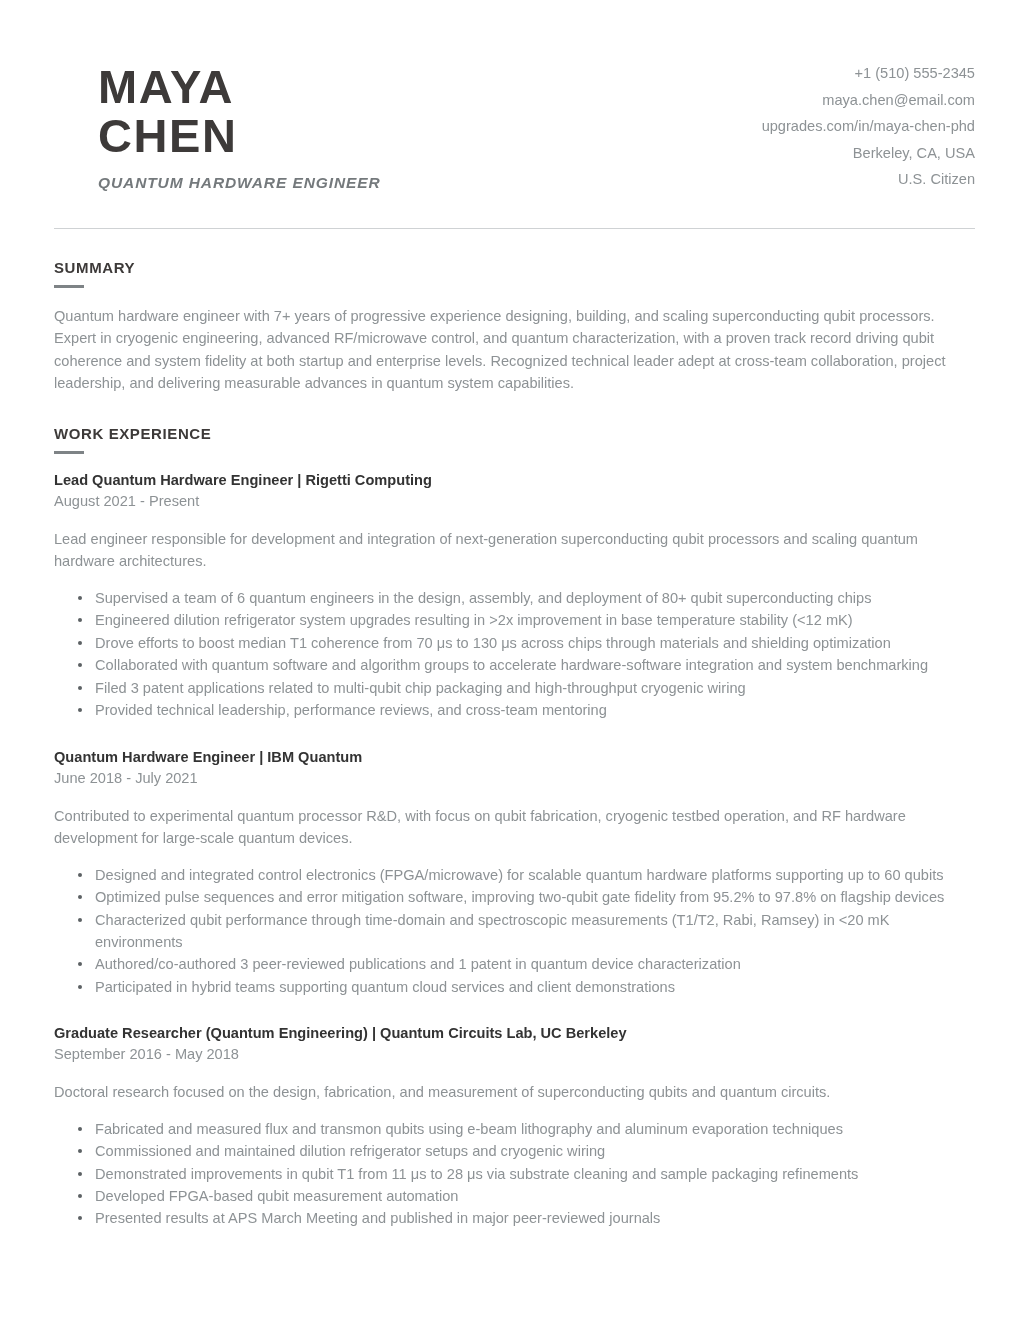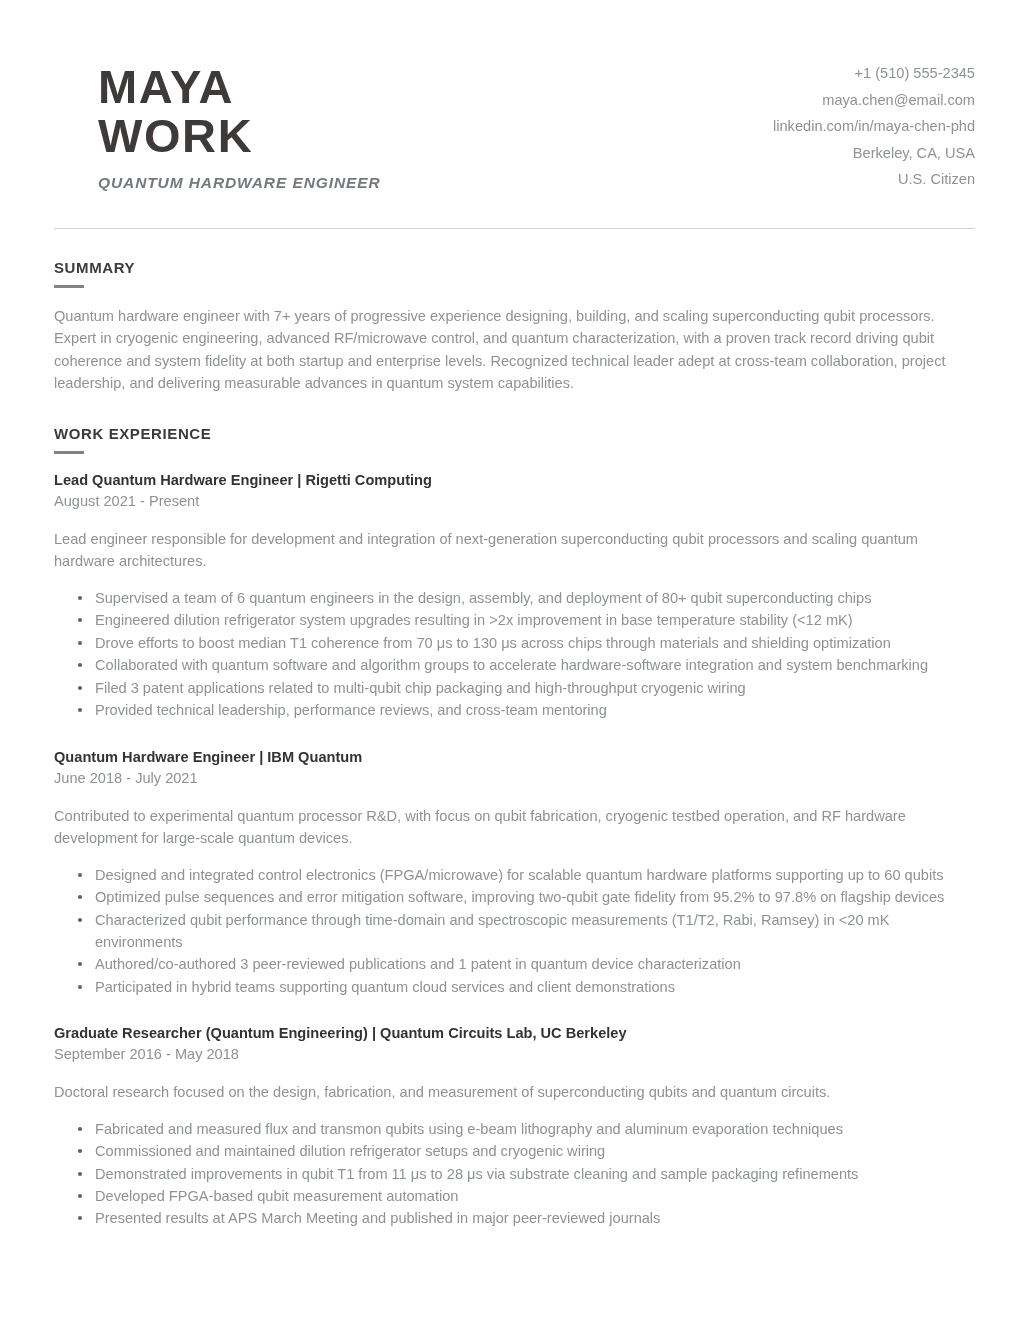--- a/index.html
+++ b/index.html
@@ -134,27 +134,27 @@
   }
 </style>
 </head>
 <body>
 
 <div class="page">
 
   <div class="header">
     <div class="identity">
       <div class="name-line">MAYA</div>
-      <div class="name-line">WORK</div>
+      <div class="name-line">CHEN</div>
       <div class="job-title">QUANTUM HARDWARE ENGINEER</div>
     </div>
     <div class="contact">
       <div>+1 (510) 555-2345</div>
       <div>maya.chen@email.com</div>
-      <div>linkedin.com/in/maya-chen-phd</div>
+      <div>upgrades.com/in/maya-chen-phd</div>
       <div>Berkeley, CA, USA</div>
       <div>U.S. Citizen</div>
     </div>
   </div>
 
   <div class="top-rule"></div>
 
   <div class="section">
     <div class="section-title">SUMMARY</div>
     <div class="accent-bar"></div>

